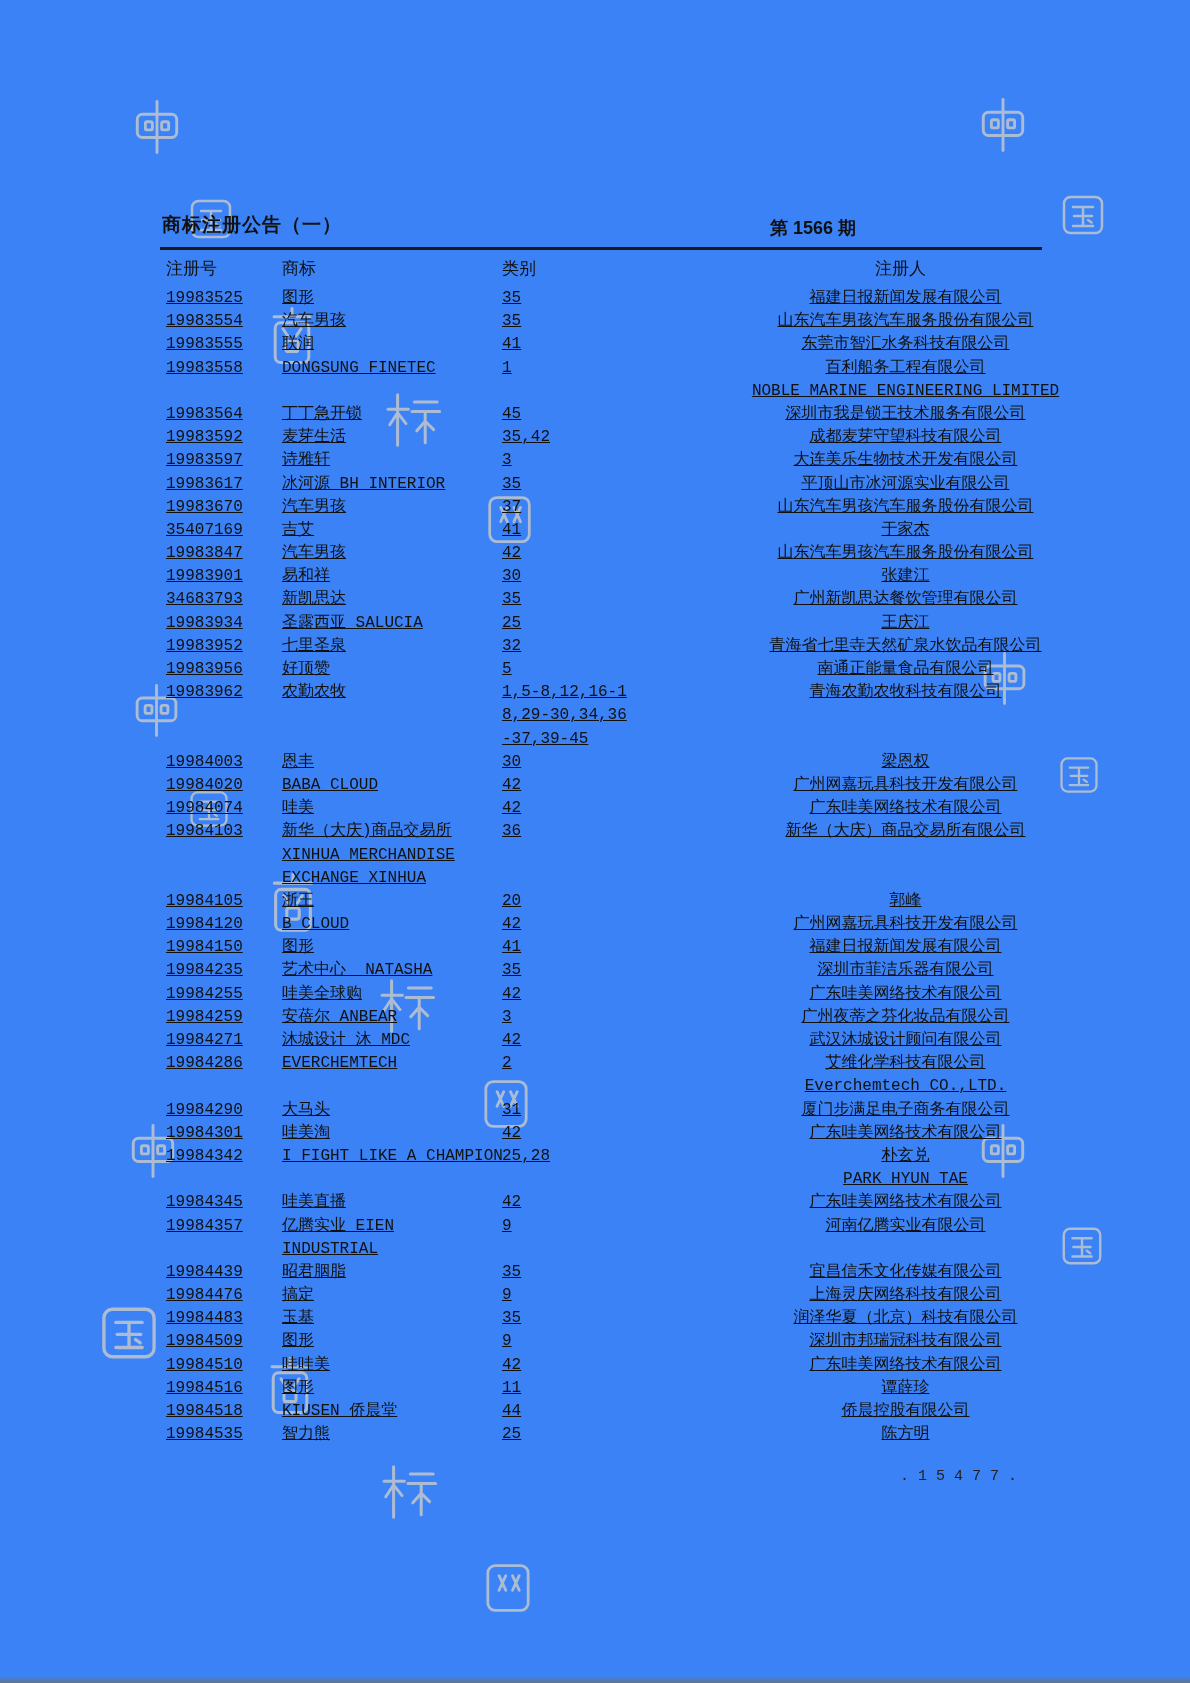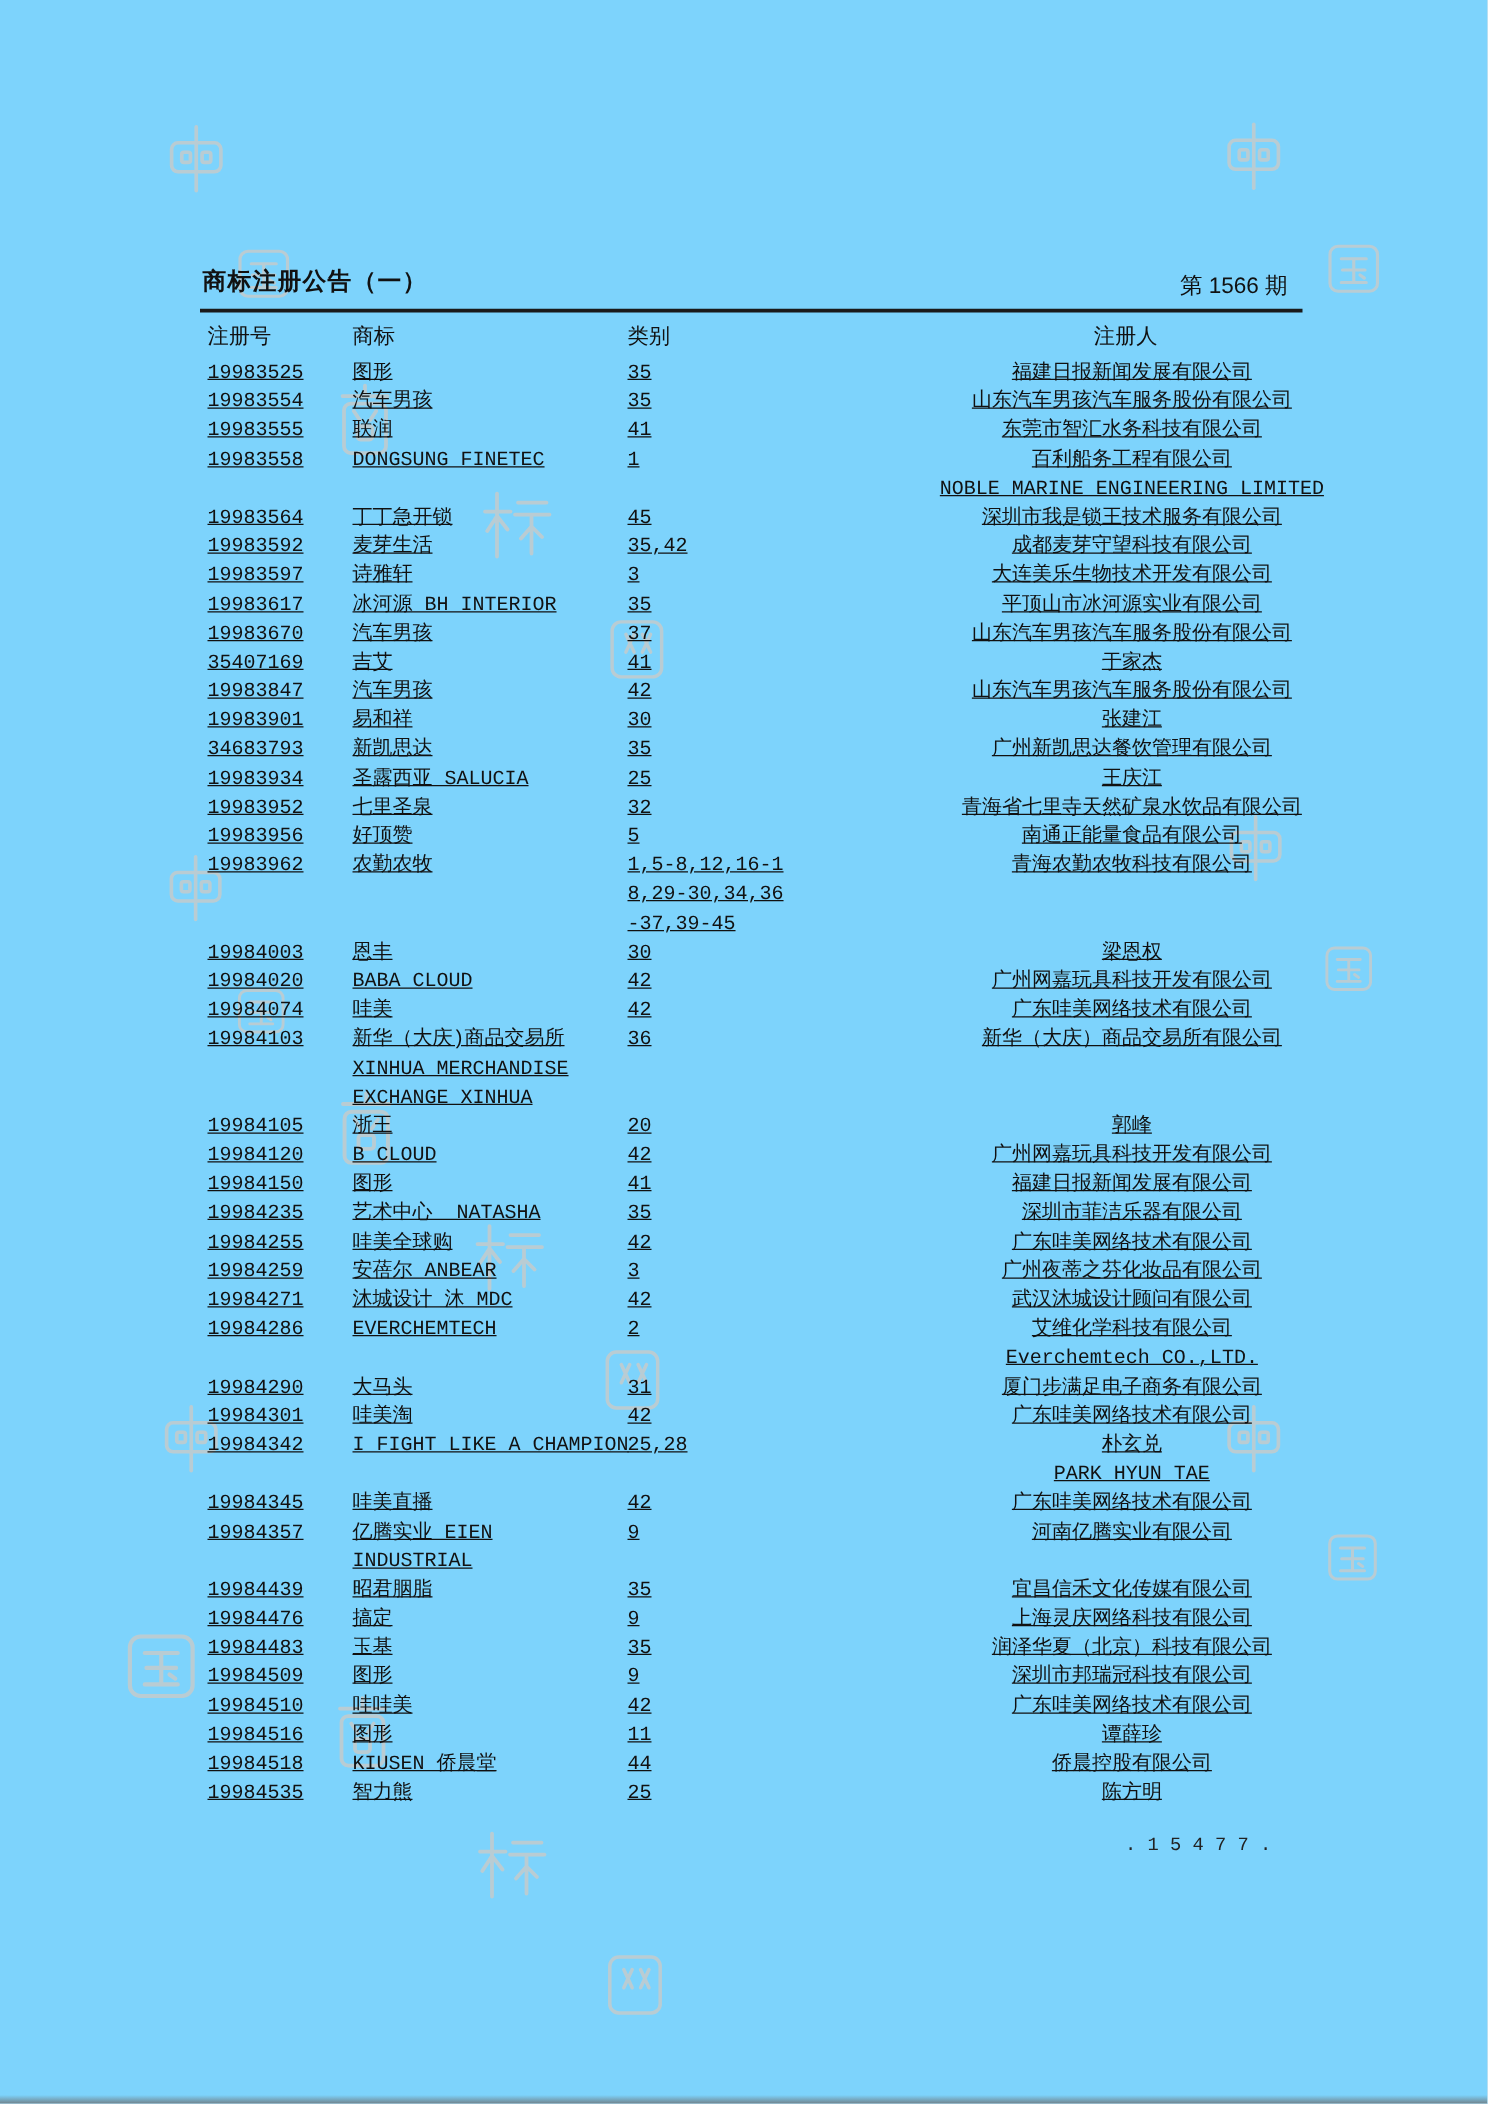--- a/index.html
+++ b/index.html
@@ -1,37 +1,37 @@
 <!DOCTYPE html>
 <html><head>
 <meta charset="utf-8">
 <style>
   html,body{margin:0;padding:0;background:#e8e8e8;}
   .page{
     position:relative;
     width:1190px;height:1683px;
-    background:#7dd3fc;
+    background:#3b82f6;
     overflow:hidden;
     font-family:"Liberation Mono","DejaVu Sans Mono",monospace;
     color:#111;
   }
   
   .wm-defs{position:absolute;width:0;height:0;overflow:hidden;}
   .wm{position:absolute;opacity:.8;}
   .wm *{fill:none;stroke:#c9cbca;stroke-width:5;stroke-linecap:round;stroke-linejoin:round;}
   
   .title{
     position:absolute;left:162px;top:212px;
     font-family:"Liberation Sans","DejaVu Sans",sans-serif;
     font-weight:700;font-size:19px;letter-spacing:1px;white-space:pre;
   }
   .issue{
-    position:absolute;top:216px;right:160px;width:260px;text-align:right;
+    position:absolute;top:216px;right:160px;width:260px;
     font-family:"Liberation Sans","DejaVu Sans",sans-serif;
-    font-weight:400;font-size:18px;white-space:pre;
+    font-weight:700;font-size:18px;white-space:pre;
   }
   .rule{position:absolute;left:160px;top:247px;width:882px;height:2.5px;background:#1a1a1a;}
   
   .thead{
     position:absolute;left:166px;top:257px;width:1000px;display:flex;
     font-family:"Liberation Sans","DejaVu Sans",sans-serif;
     font-weight:400;font-size:17px;
   }
   .tbody{position:absolute;left:166px;top:287px;width:1010px;}
   .trow{display:flex;height:23.2px;line-height:23.2px;font-size:16px;text-decoration:underline;}

